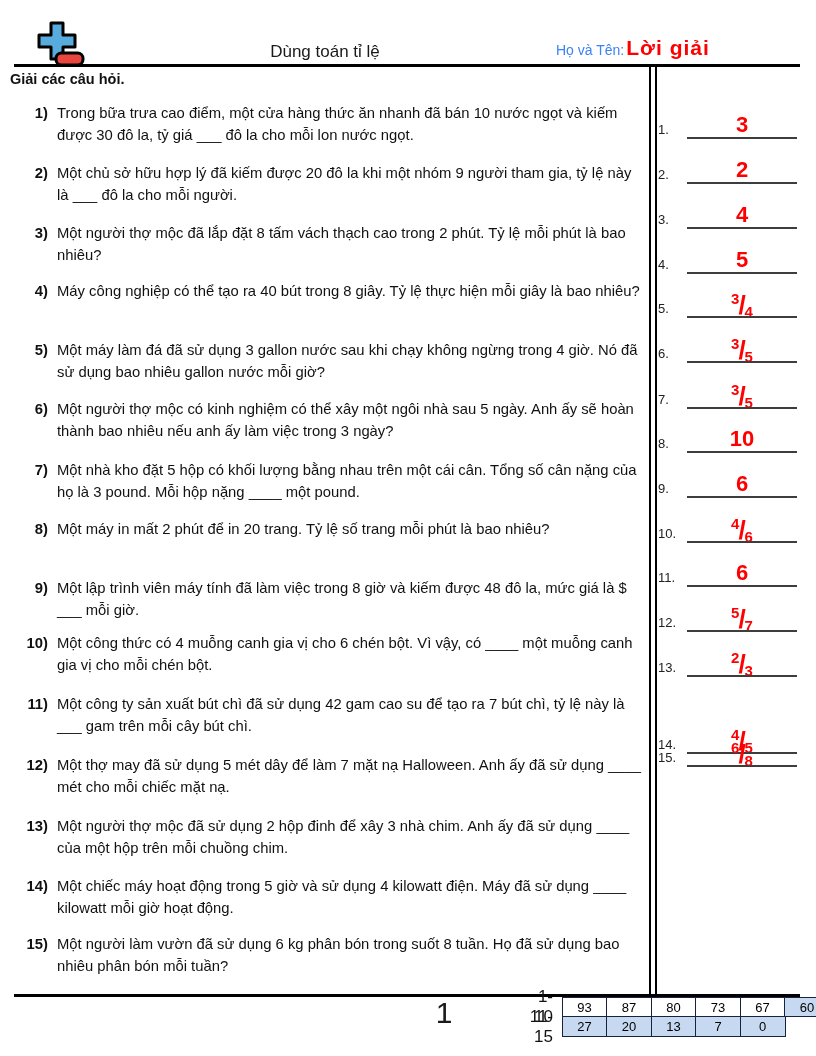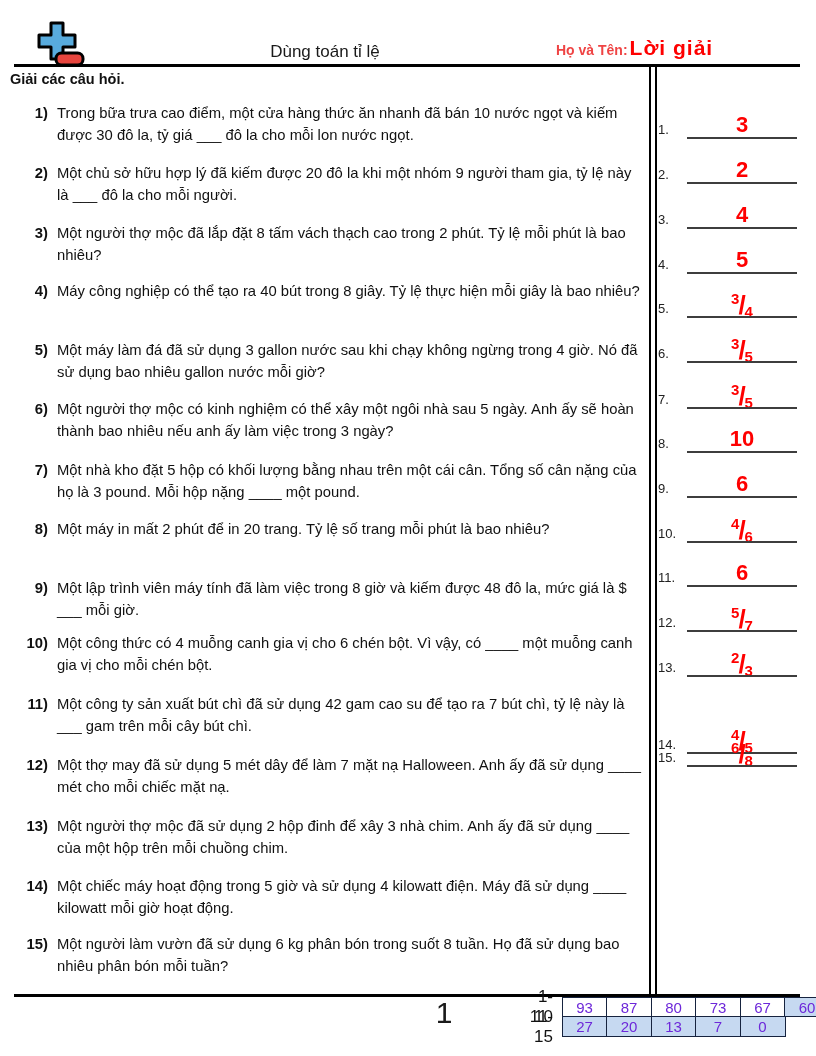--- a/index.html
+++ b/index.html
@@ -15,21 +15,21 @@
   
   .logo { position: absolute; left: 34px; top: 20px; width: 52px; height: 48px; }
   .title {
     position: absolute; left: 100px; top: 42px; width: 450px;
     text-align: center; font-size: 17px; color: #1a1a1a;
   }
   .name-row {
     position: absolute; left: 556px; top: 36px;
     display: flex; align-items: baseline; gap: 2px; white-space: nowrap;
   }
-  .name-label { font-size: 14px; color: #ef4444; font-weight: bold; }
+  .name-label { font-size: 14px; color: #3b82f6; }
   .name-value { font-size: 21px; font-weight: bold; color: var(--red, #f00); letter-spacing: 1px; }
   .rule-top { position: absolute; left: 14px; top: 64px; width: 786px; height: 3px; background: #000; }
   .instructions { position: absolute; left: 10px; top: 71px; font-size: 14.5px; font-weight: bold; }
   
   .divider-vertical {
     position: absolute; left: 649px; top: 67px; height: 928px; width: 8px;
     border-left: 2px solid #000; border-right: 2px solid #000;
   }
   
   .question {
@@ -75,21 +75,21 @@
   .page-num { position: absolute; left: 400px; top: 996px; width: 88px; text-align: center; font-size: 30px; color: #1a1a1a; }
   .score-table { position: absolute; left: 520px; top: 997px; }
   .score-row { display: flex; align-items: stretch; height: 20px; }
   .score-label {
     width: 43px; text-align: right; padding-right: 10px; font-size: 17px;
     display: flex; align-items: center; justify-content: flex-end; color: #111;
   }
   .score-cell {
     width: 46px; margin-left: -1.5px; border: 1.5px solid #16233f;
     display: flex; align-items: center; justify-content: center;
-    font-size: 15px; color: #6d28d9; background: #fff;
+    font-size: 13px; color: #000000; background: #fff;
   }
   .score-row + .score-row .score-cell { margin-top: -1.5px; }
   .score-cell.hl { background: var(--hl, #c6d9f1); }
 </style>
 </head>
 <body>
 
 <div class="page" style="--red: #fe0000; --hl: #c6d9f1;">
 
   <div class="logo">

